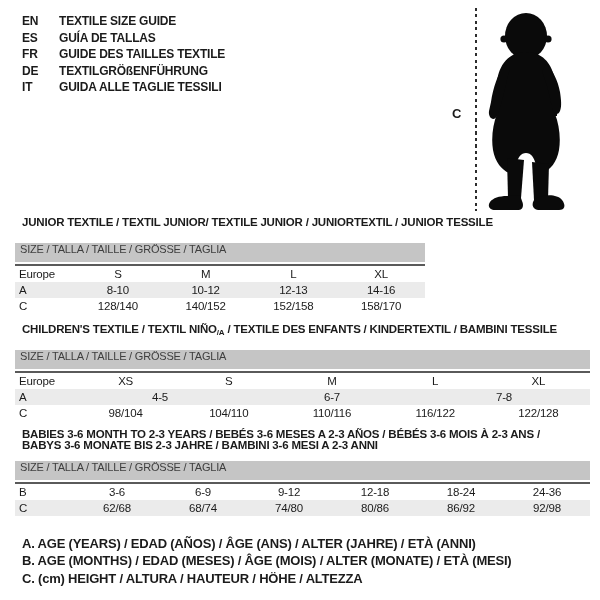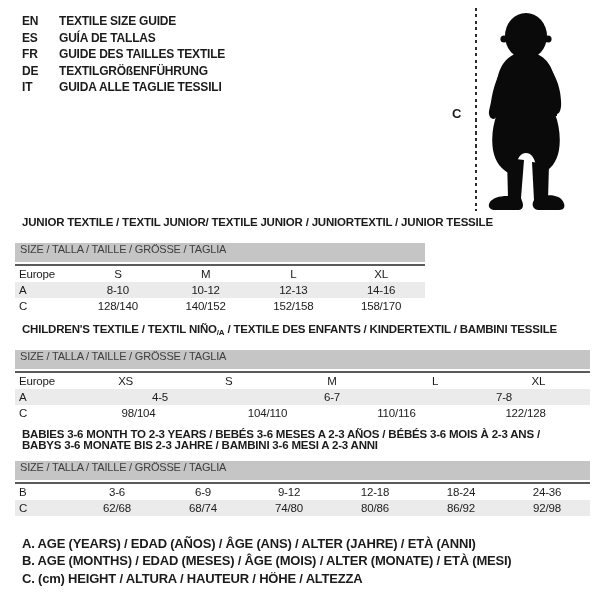--- a/index.html
+++ b/index.html
@@ -147,20 +147,21 @@
         <span class="t-label">A</span>
         <span class="t-cell">4-5</span>
         <span class="t-cell">6-7</span>
         <span class="t-cell">7-8</span>
       </div>
       <div class="t-row">
         <span class="t-label">C</span>
         <span class="t-cell">98/104</span>
         <span class="t-cell">104/110</span>
         <span class="t-cell">110/116</span>
+        <span class="t-cell">116/122</span>
         <span class="t-cell">122/128</span>
       </div>
     </div>
   </div>
 
   <div class="tbl-title" id="title-babies-1">BABIES 3-6 MONTH TO 2-3 YEARS / BEBÉS 3-6 MESES A 2-3 AÑOS / BÉBÉS 3-6 MOIS À 2-3 ANS /</div>
   <div class="tbl-title" id="title-babies-2">BABYS 3-6 MONATE BIS 2-3 JAHRE / BAMBINI 3-6 MESI A 2-3 ANNI</div>
   <div class="size-table" id="table-babies">
     <div class="t-header">SIZE / TALLA / TAILLE / GRÖSSE / TAGLIA</div>
     <div class="t-body">

